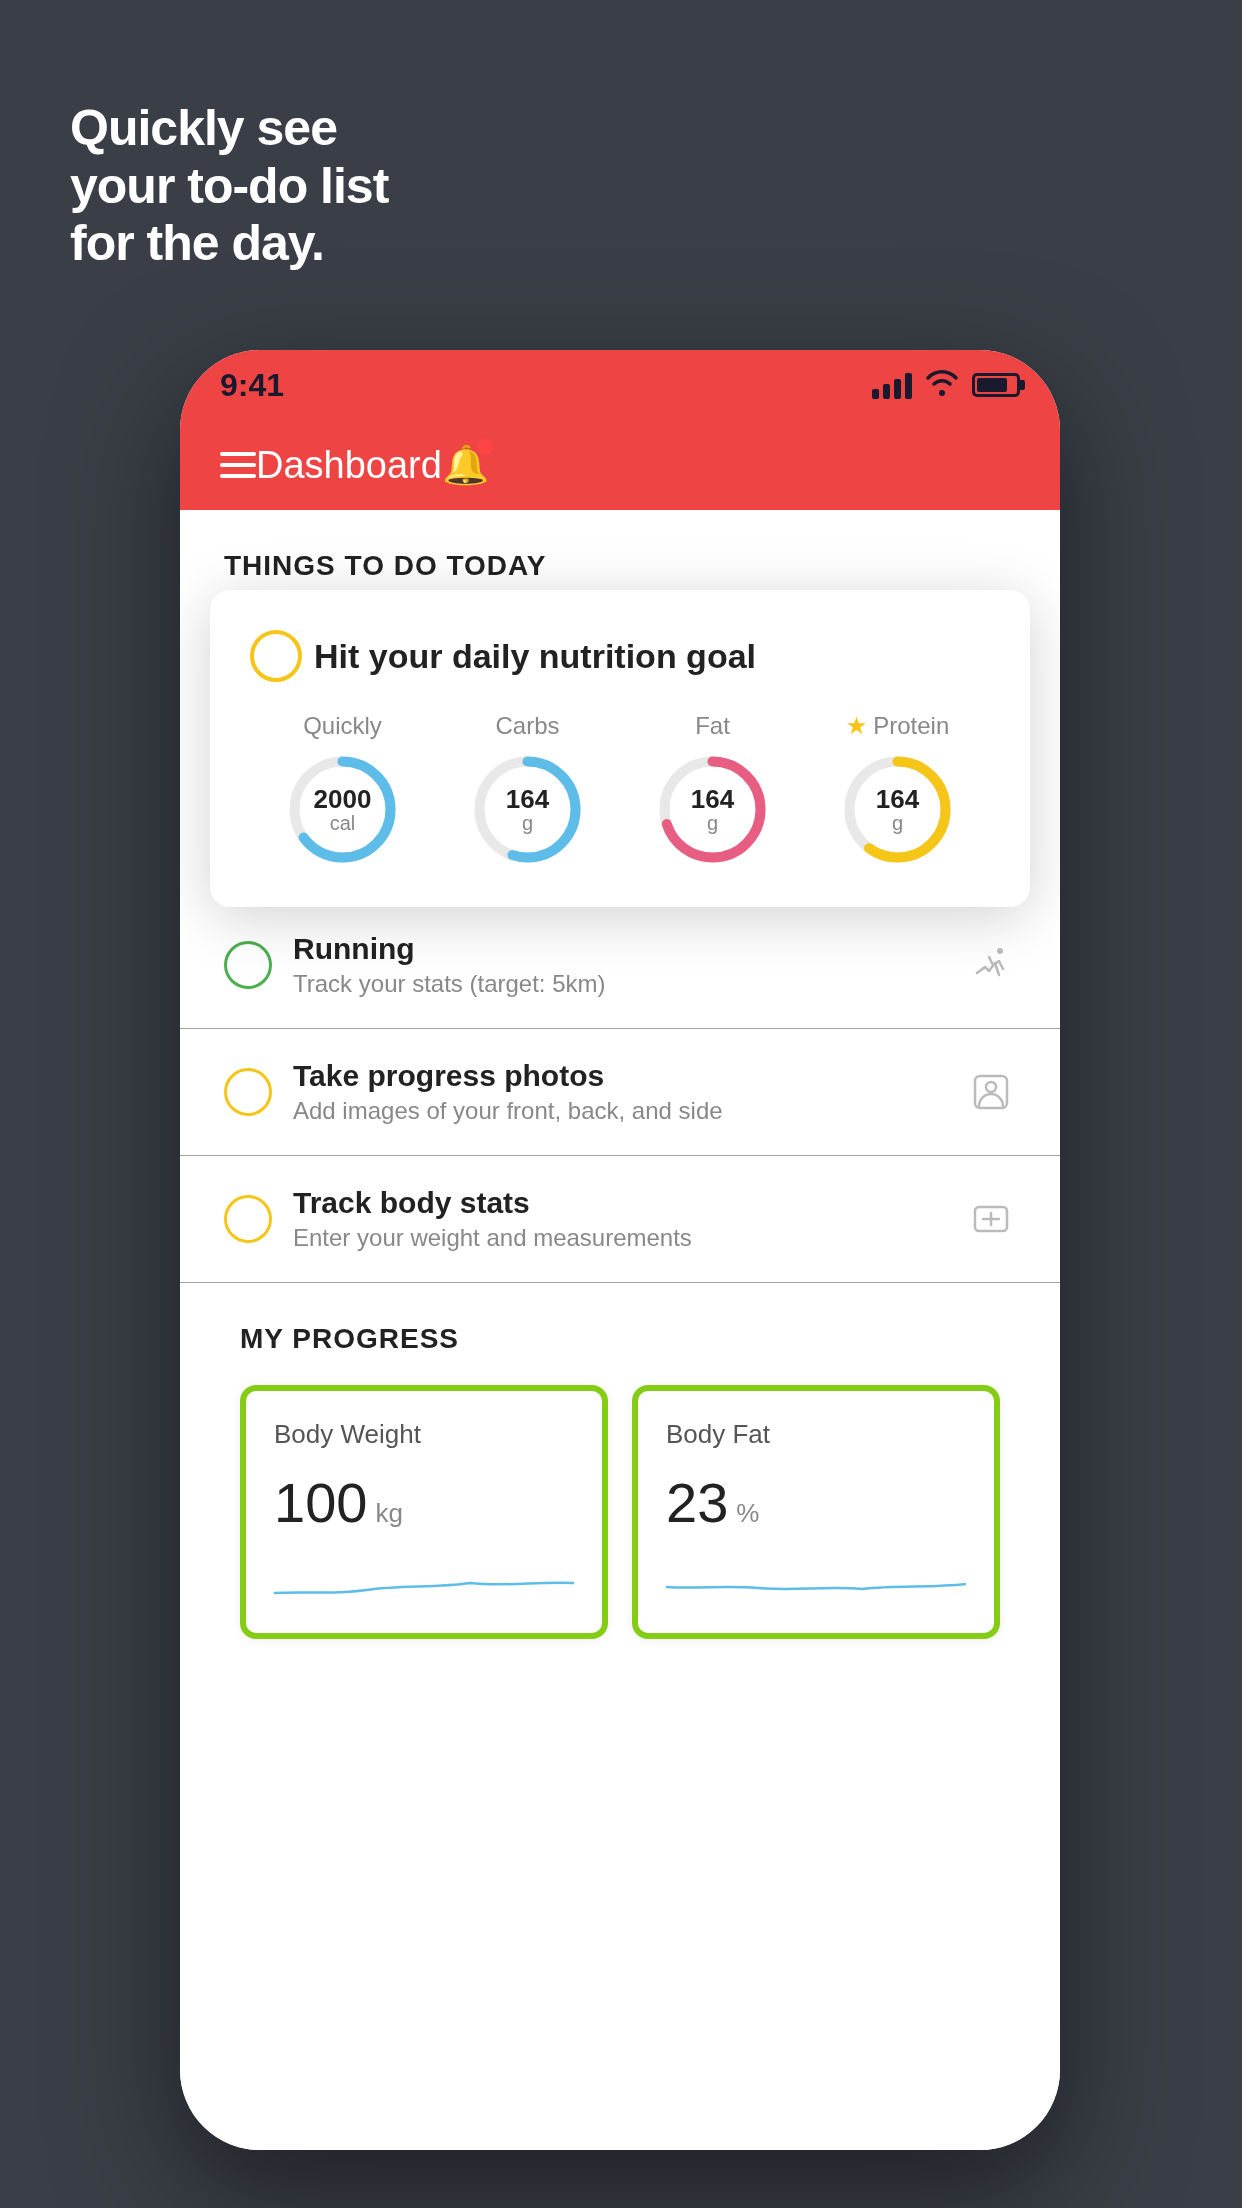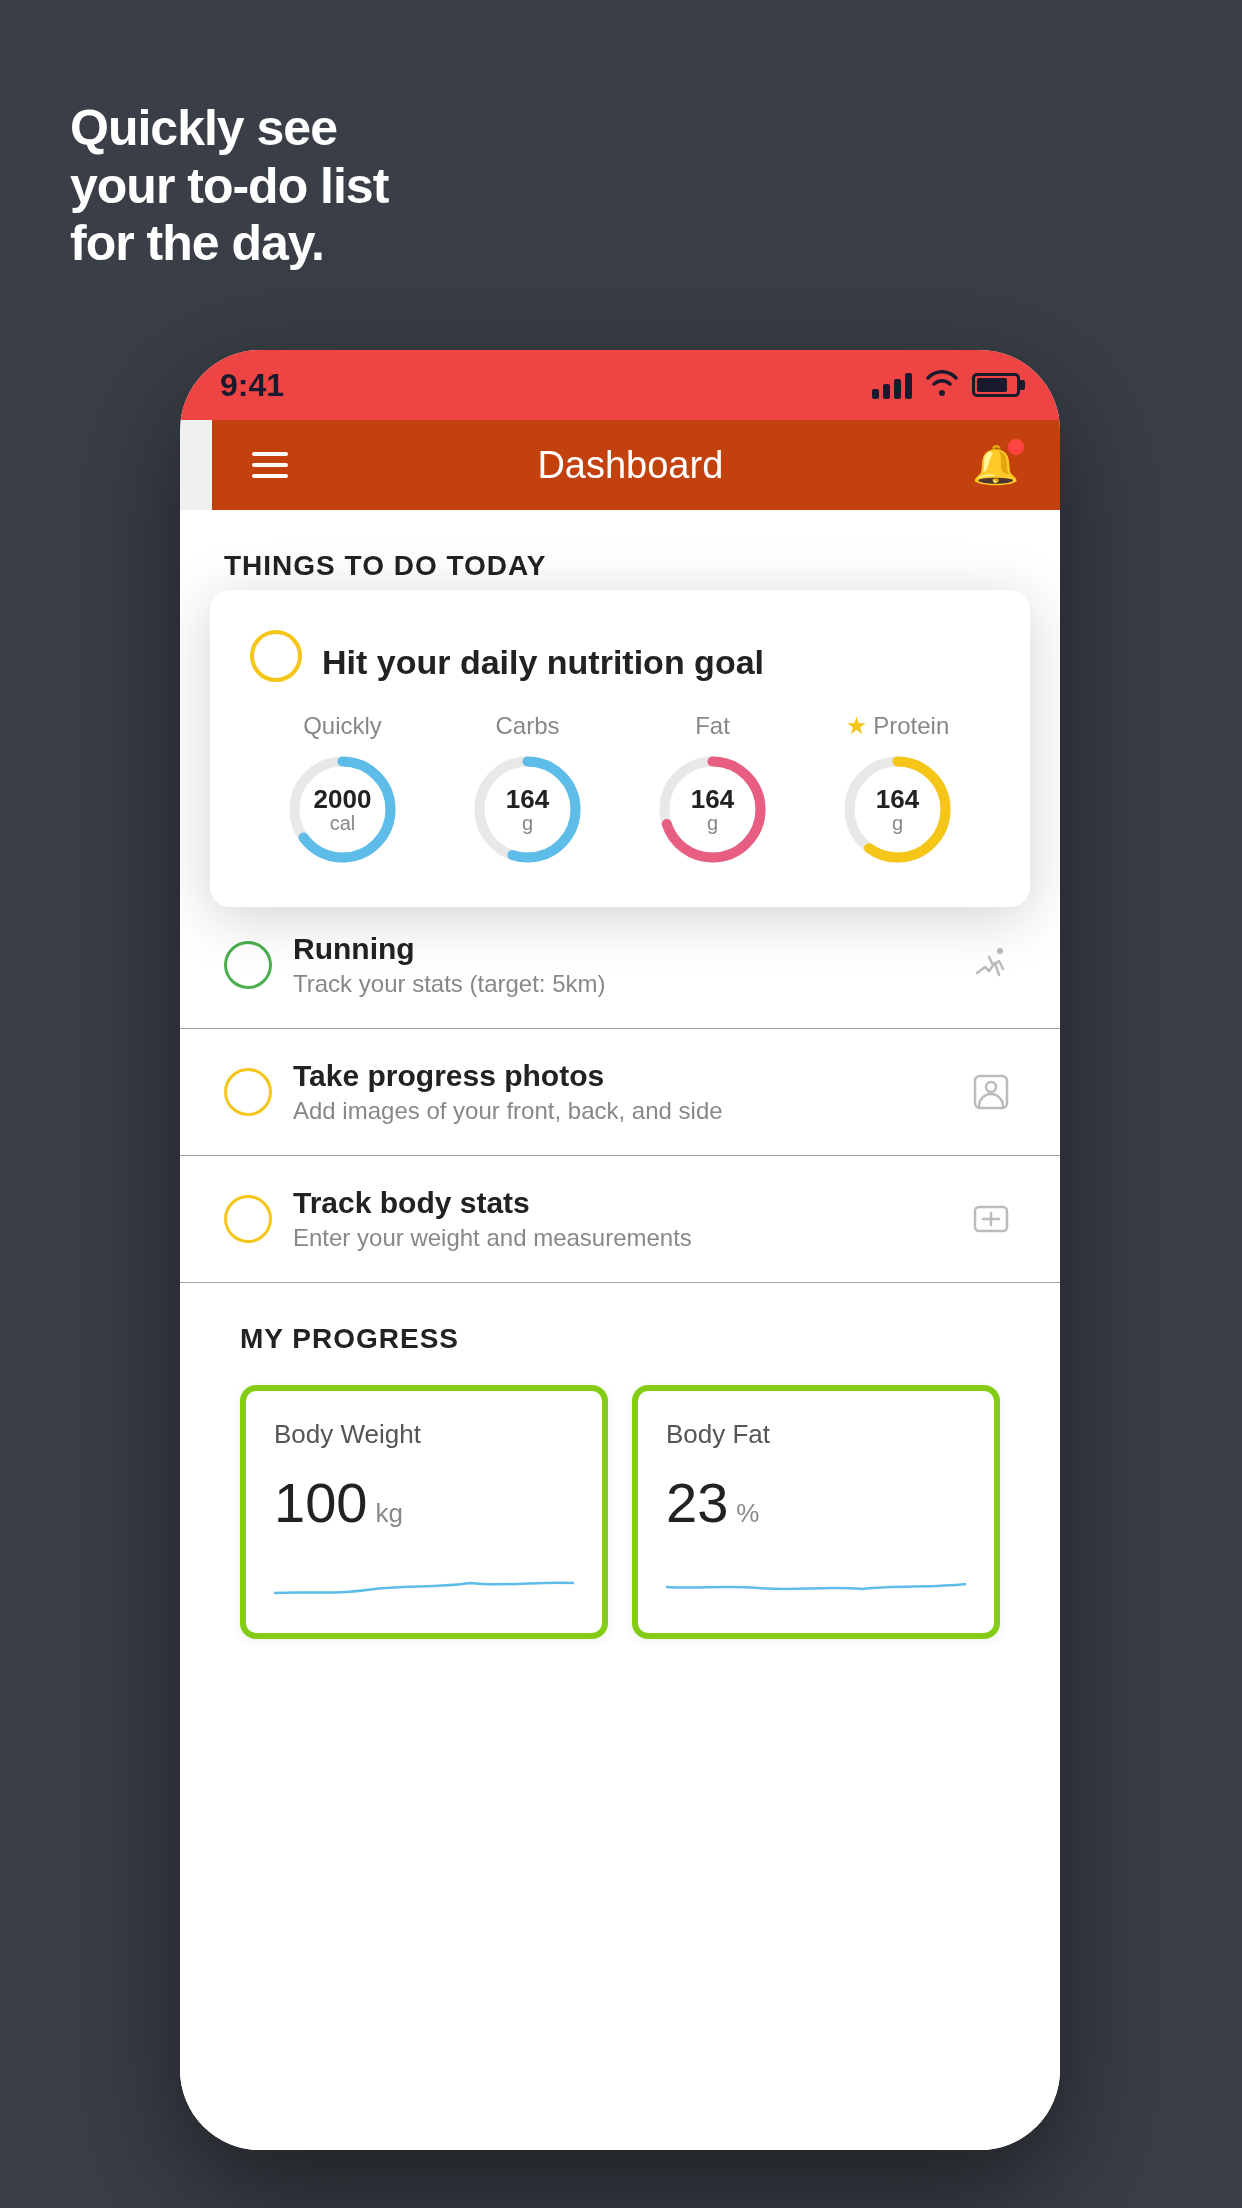--- a/index.html
+++ b/index.html
@@ -101,27 +101,25 @@
     }
     .battery-fill {
       background: #1a1a2e;
       height: 100%;
       width: 80%;
       border-radius: 2px;
     }
 
     
     .app-header {
-      background: #c2410c;
+      background: #ef4444;
       height: 90px;
       display: flex;
       align-items: center;
-      justify-content: space-between;
       padding: 0 40px;
-      margin-left: 32px;
     }
     .hamburger-icon {
       display: flex;
       flex-direction: column;
       gap: 7px;
     }
     .hamburger-line {
       width: 36px;
       height: 4px;
       background: white;
@@ -173,22 +171,22 @@
       left: 30px;
       right: 30px;
       background: white;
       border-radius: 20px;
       padding: 40px;
       box-shadow: 0 10px 60px rgba(0,0,0,0.18);
       z-index: 10;
     }
     .card-title-row {
       display: flex;
-      align-items: flex-end;
-      gap: 20px;
+      align-items: center;
+      gap: 12px;
       margin-bottom: 30px;
     }
     .circle-check {
       width: 52px;
       height: 52px;
       border-radius: 50%;
       border: 4px solid #f5c518;
       flex-shrink: 0;
       background: transparent;
     }

